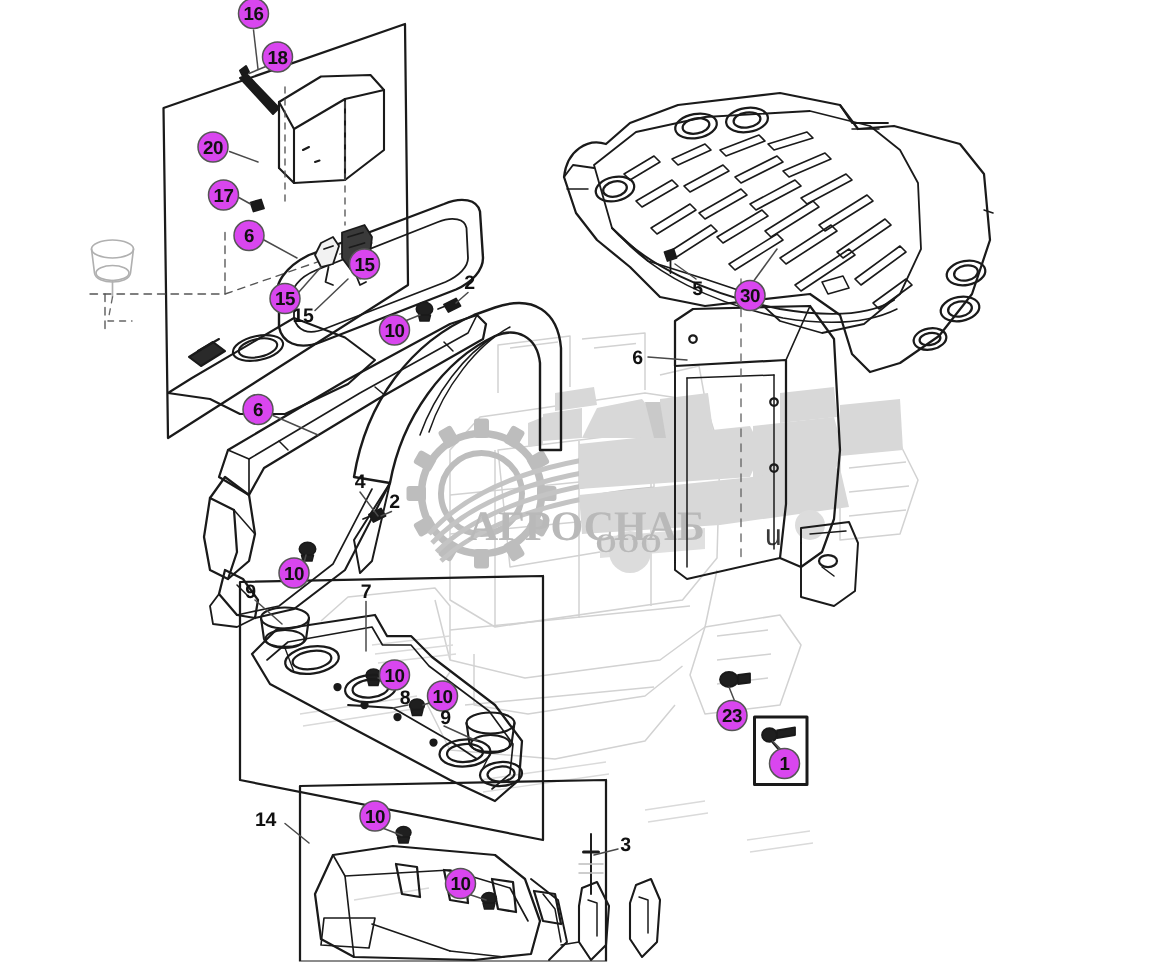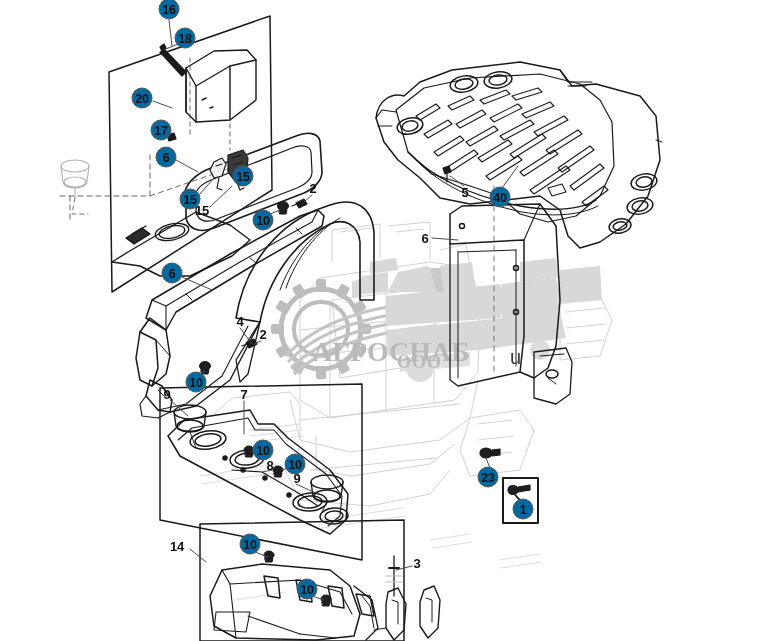--- a/index.html
+++ b/index.html
@@ -3,21 +3,21 @@
 <meta charset="utf-8">
 <title>Parts Diagram</title>
 <style>
   html,body{margin:0;padding:0;background:#ffffff;}
   body{width:781px;height:641px;overflow:hidden;
        font-family:"Liberation Sans", sans-serif;}
   #stage{position:relative;width:781px;height:641px;background:#fff;}
   #stage svg.layer{position:absolute;left:0;top:0;width:781px;height:641px;}
   .callout{position:absolute;transform:translate(-50%,-50%);
            width:21px;height:21px;border-radius:50%;
-           border:1.4px solid #555;background:#0369a1;
+           border:1.4px solid #555;background:#d946ef;
            display:flex;align-items:center;justify-content:center;
            font-family:"Liberation Sans", sans-serif;
            font-size:12.5px;font-weight:bold;color:#111;
            box-sizing:border-box;letter-spacing:-0.3px;}
   .callout.plain{border:none;background:transparent;width:auto;height:auto;}
   .wm-text{position:absolute;color:#b9b9b9;font-weight:bold;
            font-family:"Liberation Serif", serif;}
   .uchar{position:absolute;font-family:"Liberation Sans", sans-serif;
          font-size:20px;color:#3a3a3a;}
 </style>
@@ -479,40 +479,40 @@
         <path d="M521 500 L515 494"></path>
         <path d="M412 566 L396 570"></path>
       </g>
 
     </g>
   </svg>
 
   <div class="callout" style="left:169px;top:9px;">16</div>
   <div class="callout" style="left:185px;top:38px;">18</div>
   <div class="callout" style="left:142px;top:98px;">20</div>
-  <div class="callout" style="left:149px;top:130px;margin-left:12px;">17</div>
+  <div class="callout" style="left:149px;top:130px;">17</div>
   <div class="callout" style="left:166px;top:157px;">6</div>
   <div class="callout" style="left:243px;top:176px;">15</div>
   <div class="callout" style="left:190px;top:199px;">15</div>
   <div class="callout plain" style="left:202px;top:210px;font-size:13px;">15</div>
   <div class="callout plain" style="left:313px;top:188px;font-size:13px;">2</div>
   <div class="callout" style="left:263px;top:220px;">10</div>
   <div class="callout" style="left:172px;top:273px;">6</div>
   <div class="callout plain" style="left:240px;top:321px;font-size:13px;">4</div>
   <div class="callout plain" style="left:263px;top:334px;font-size:13px;">2</div>
   <div class="callout" style="left:196px;top:382px;">10</div>
   <div class="callout plain" style="left:167px;top:394px;font-size:13px;">9</div>
   <div class="callout plain" style="left:244px;top:394px;font-size:13px;">7</div>
   <div class="callout" style="left:263px;top:450px;">10</div>
   <div class="callout plain" style="left:270px;top:465px;font-size:13px;">8</div>
   <div class="callout" style="left:295px;top:464px;">10</div>
   <div class="callout plain" style="left:297px;top:478px;font-size:13px;">9</div>
   <div class="callout plain" style="left:165px;top:546px;font-size:13px;margin-left:12px;">14</div>
   <div class="callout" style="left:250px;top:544px;">10</div>
   <div class="callout" style="left:307px;top:589px;">10</div>
   <div class="callout plain" style="left:465px;top:192px;font-size:13px;">5</div>
-  <div class="callout" style="left:500px;top:197px;">40</div>
+  <div class="callout" style="left:500px;top:197px;">30</div>
   <div class="callout plain" style="left:425px;top:238px;font-size:13px;">6</div>
   <div class="callout" style="left:488px;top:477px;text-align:center;">23</div>
   <div class="callout" style="left:523px;top:509px;">1</div>
   <div class="callout plain" style="left:417px;top:563px;font-size:13px;">3</div>
 
 </div>
 
 </body></html>

